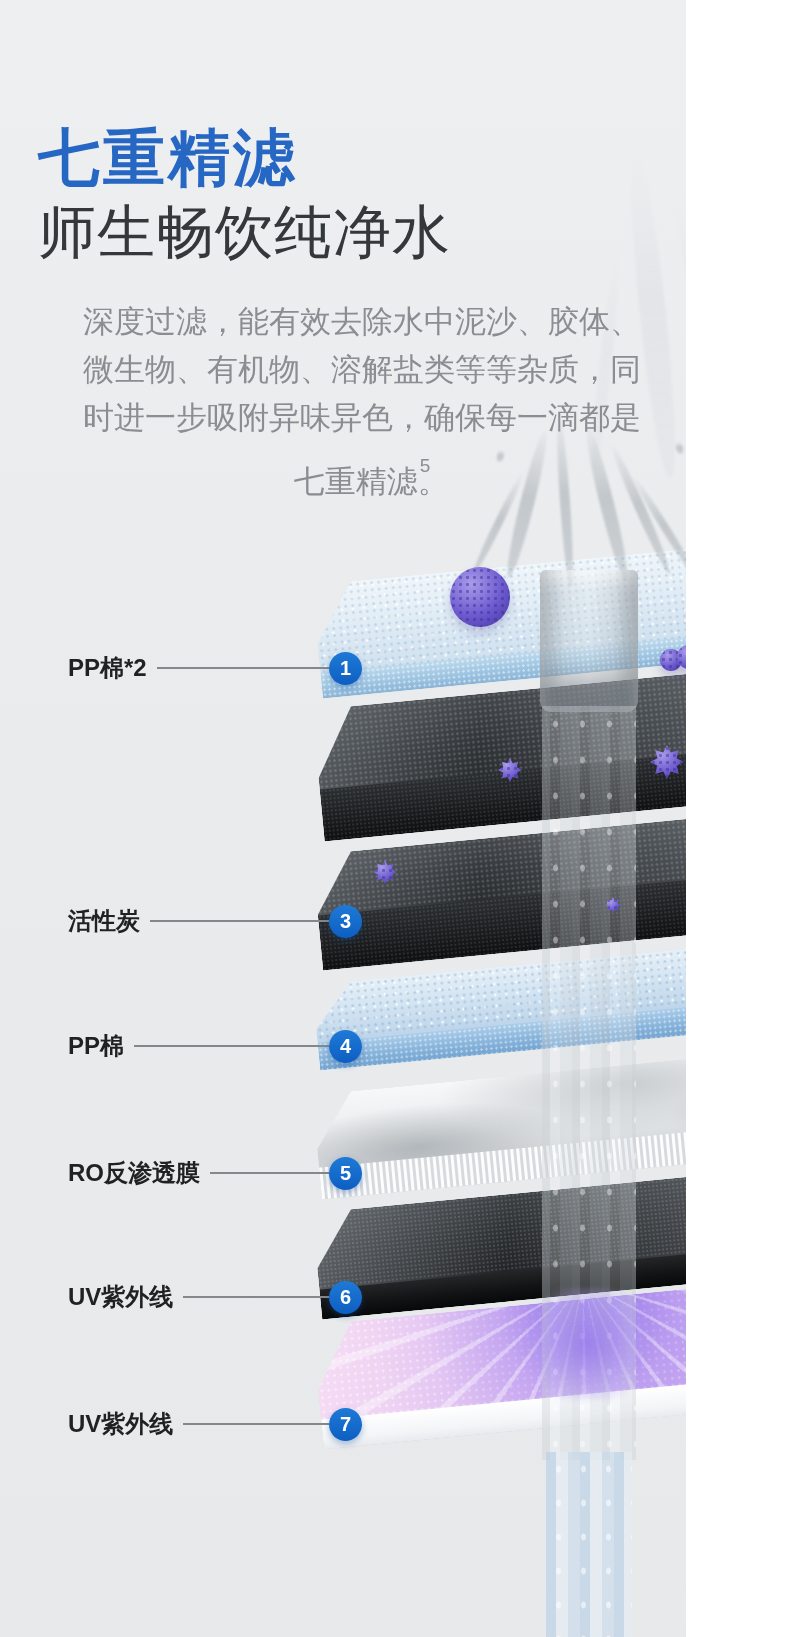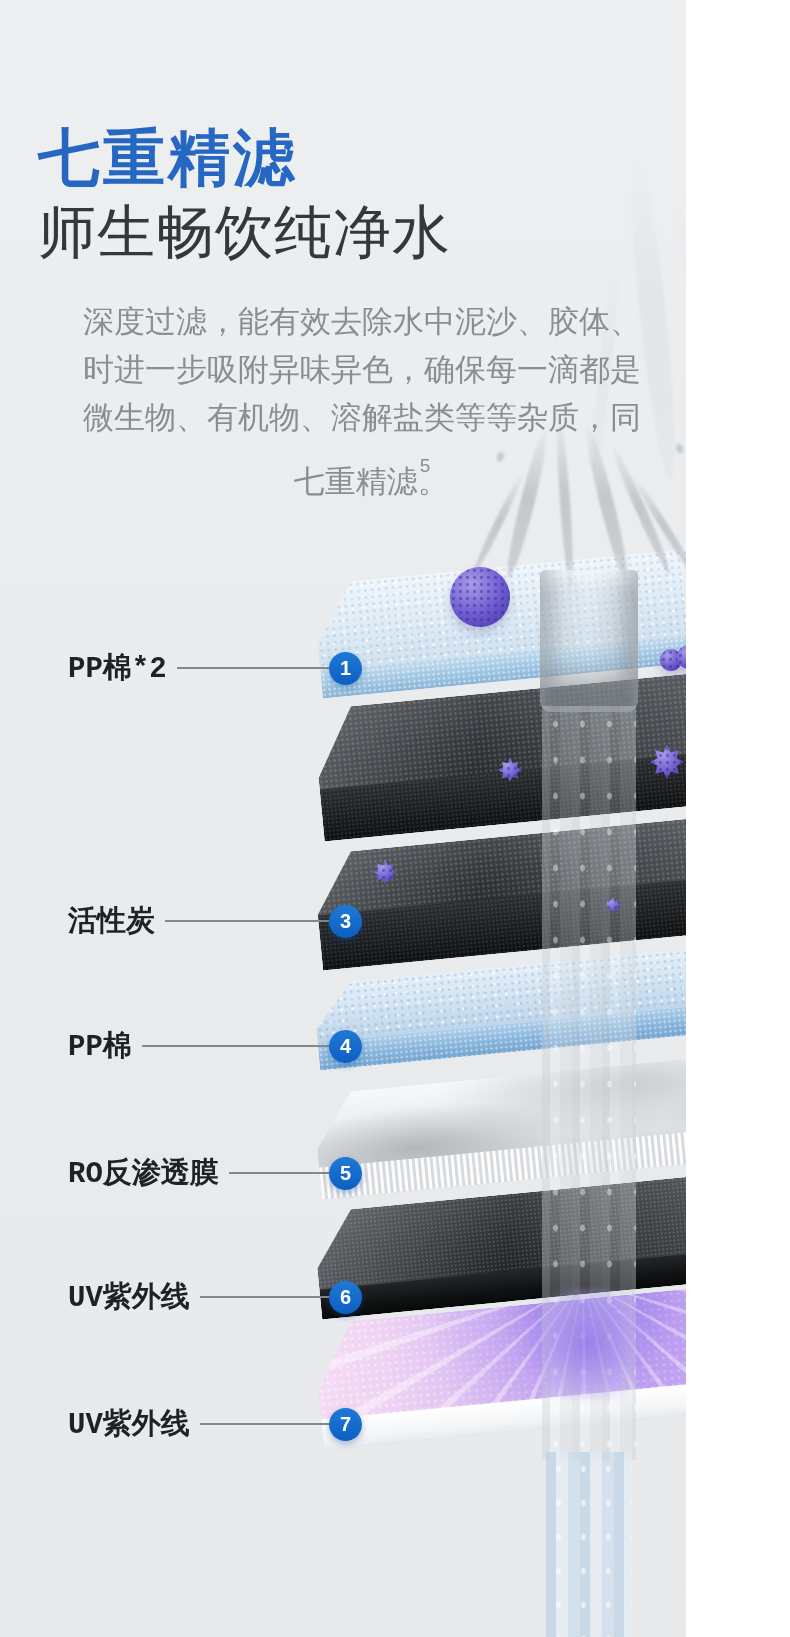--- a/index.html
+++ b/index.html
@@ -111,21 +111,21 @@
     background:
       radial-gradient(rgba(62,42,160,.5) 1.2px,transparent 2px),
       radial-gradient(circle at 35% 28%,#a89ce8 0%,#6c5ace 55%,#4a3aa6 95%);
     background-size:7px 7px,100% 100%;
     box-shadow:0 6px 10px rgba(80,70,150,.25);}
   .virus.spiky{border-radius:0;box-shadow:none;
     clip-path:polygon(50% 0%,61% 22%,85% 15%,78% 39%,100% 50%,78% 61%,85% 85%,61% 78%,50% 100%,39% 78%,15% 85%,22% 61%,0% 50%,22% 39%,15% 15%,39% 22%);}
 
   
   .filter-row{position:absolute;left:68px;width:294px;height:36px;display:flex;align-items:center;z-index:30;}
-  .filter-row .lbl{font-size:29px;font-weight:bold;color:#1f2123;white-space:nowrap;font-family:Liberation Mono, monospace;}
+  .filter-row .lbl{font-size:24px;font-weight:bold;color:#1f2123;white-space:nowrap;}
   .filter-row .line{flex:1;height:2px;background:#85888b;margin-left:10px;}
   .filter-row .num{width:33px;height:33px;border-radius:50%;flex:none;
     background:linear-gradient(180deg,#1f79d6,#0d5fc2);
     color:#ffffff;font-size:20px;font-weight:bold;
     display:flex;align-items:center;justify-content:center;
     box-shadow:0 3px 6px rgba(20,80,160,.35);}
   .r1{top:650px}.r2{top:775px}.r3{top:903px}.r4{top:1028px}.r5{top:1155px}.r6{top:1279px}.r7{top:1406px}
 </style>
 </head>
 <body>
@@ -133,22 +133,22 @@
 <div class="page">
 
   <div class="bg-streak" style="left:640px;top:150px;width:26px;height:330px;opacity:.25;transform:rotate(-6deg);"></div>
   <div class="bg-streak" style="left:700px;top:200px;width:18px;height:270px;opacity:.2;transform:rotate(-14deg);"></div>
   <div class="bg-streak" style="left:600px;top:250px;width:12px;height:220px;opacity:.18;transform:rotate(6deg);"></div>
 
   <div class="title">七重精滤</div>
   <div class="subtitle">师生畅饮纯净水</div>
   <div class="desc">
     <span class="dline">深度过滤，能有效去除水中泥沙、胶体、</span>
+    <span class="dline">微生物、有机物、溶解盐类等等杂质，同</span>
     <span class="dline">时进一步吸附异味异色，确保每一滴都是</span>
-    <span class="dline">微生物、有机物、溶解盐类等等杂质，同</span>
     <span class="dline"><span>七重精滤。</span><sup class="fn-sup">5</sup></span>
   </div>
 
   <div class="stack">
     <div class="slab pp l1">
         <div class="face"></div>
         <div class="edge"></div>
       </div>
     <div class="slab carbon l2">
         <div class="face"></div>

